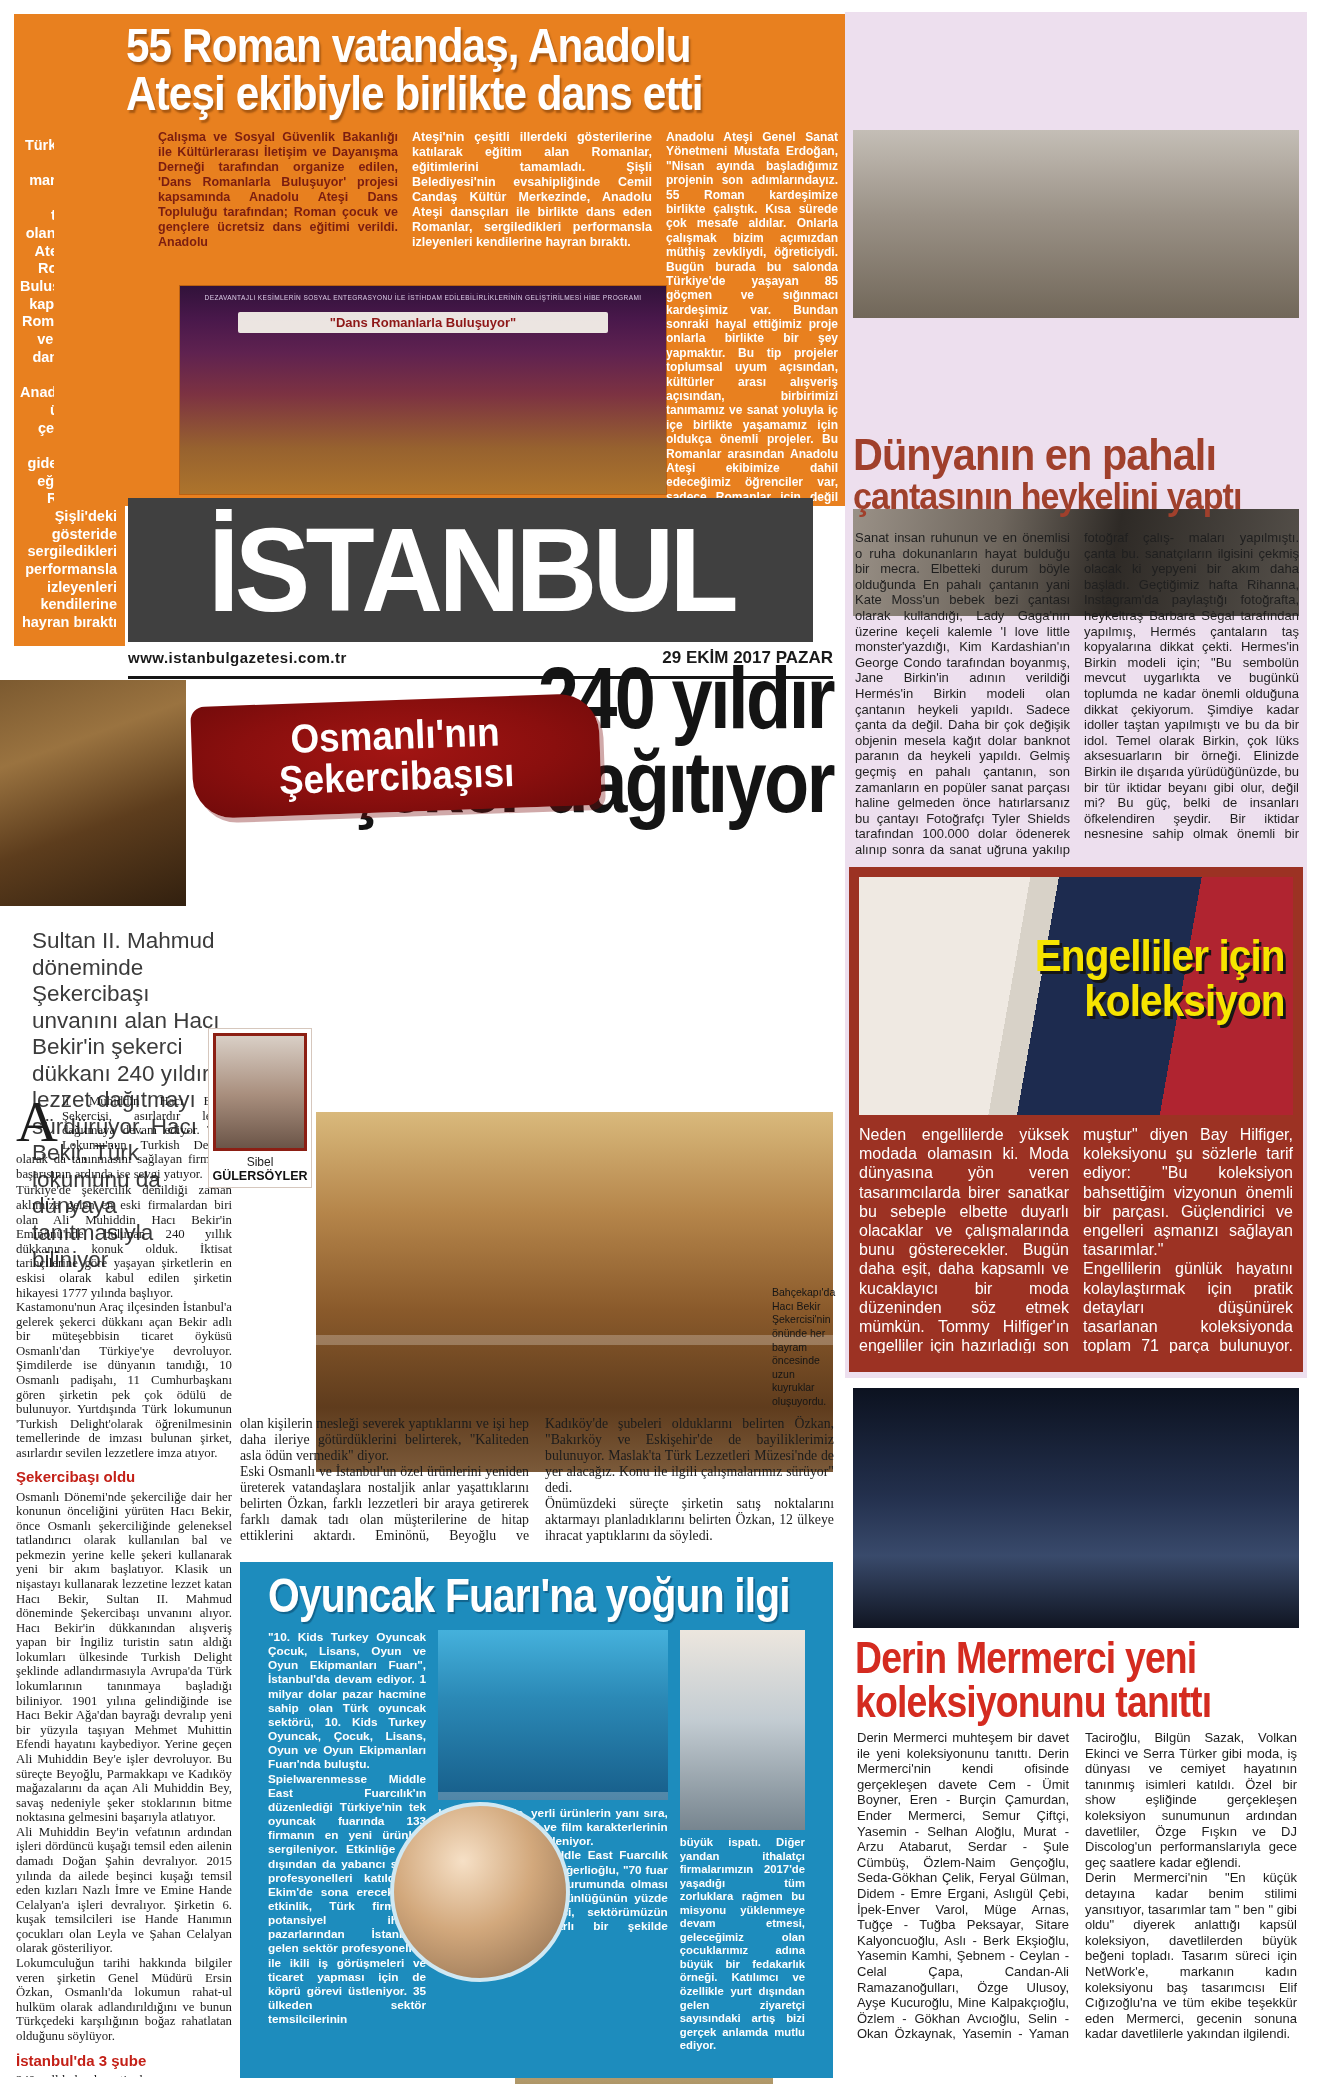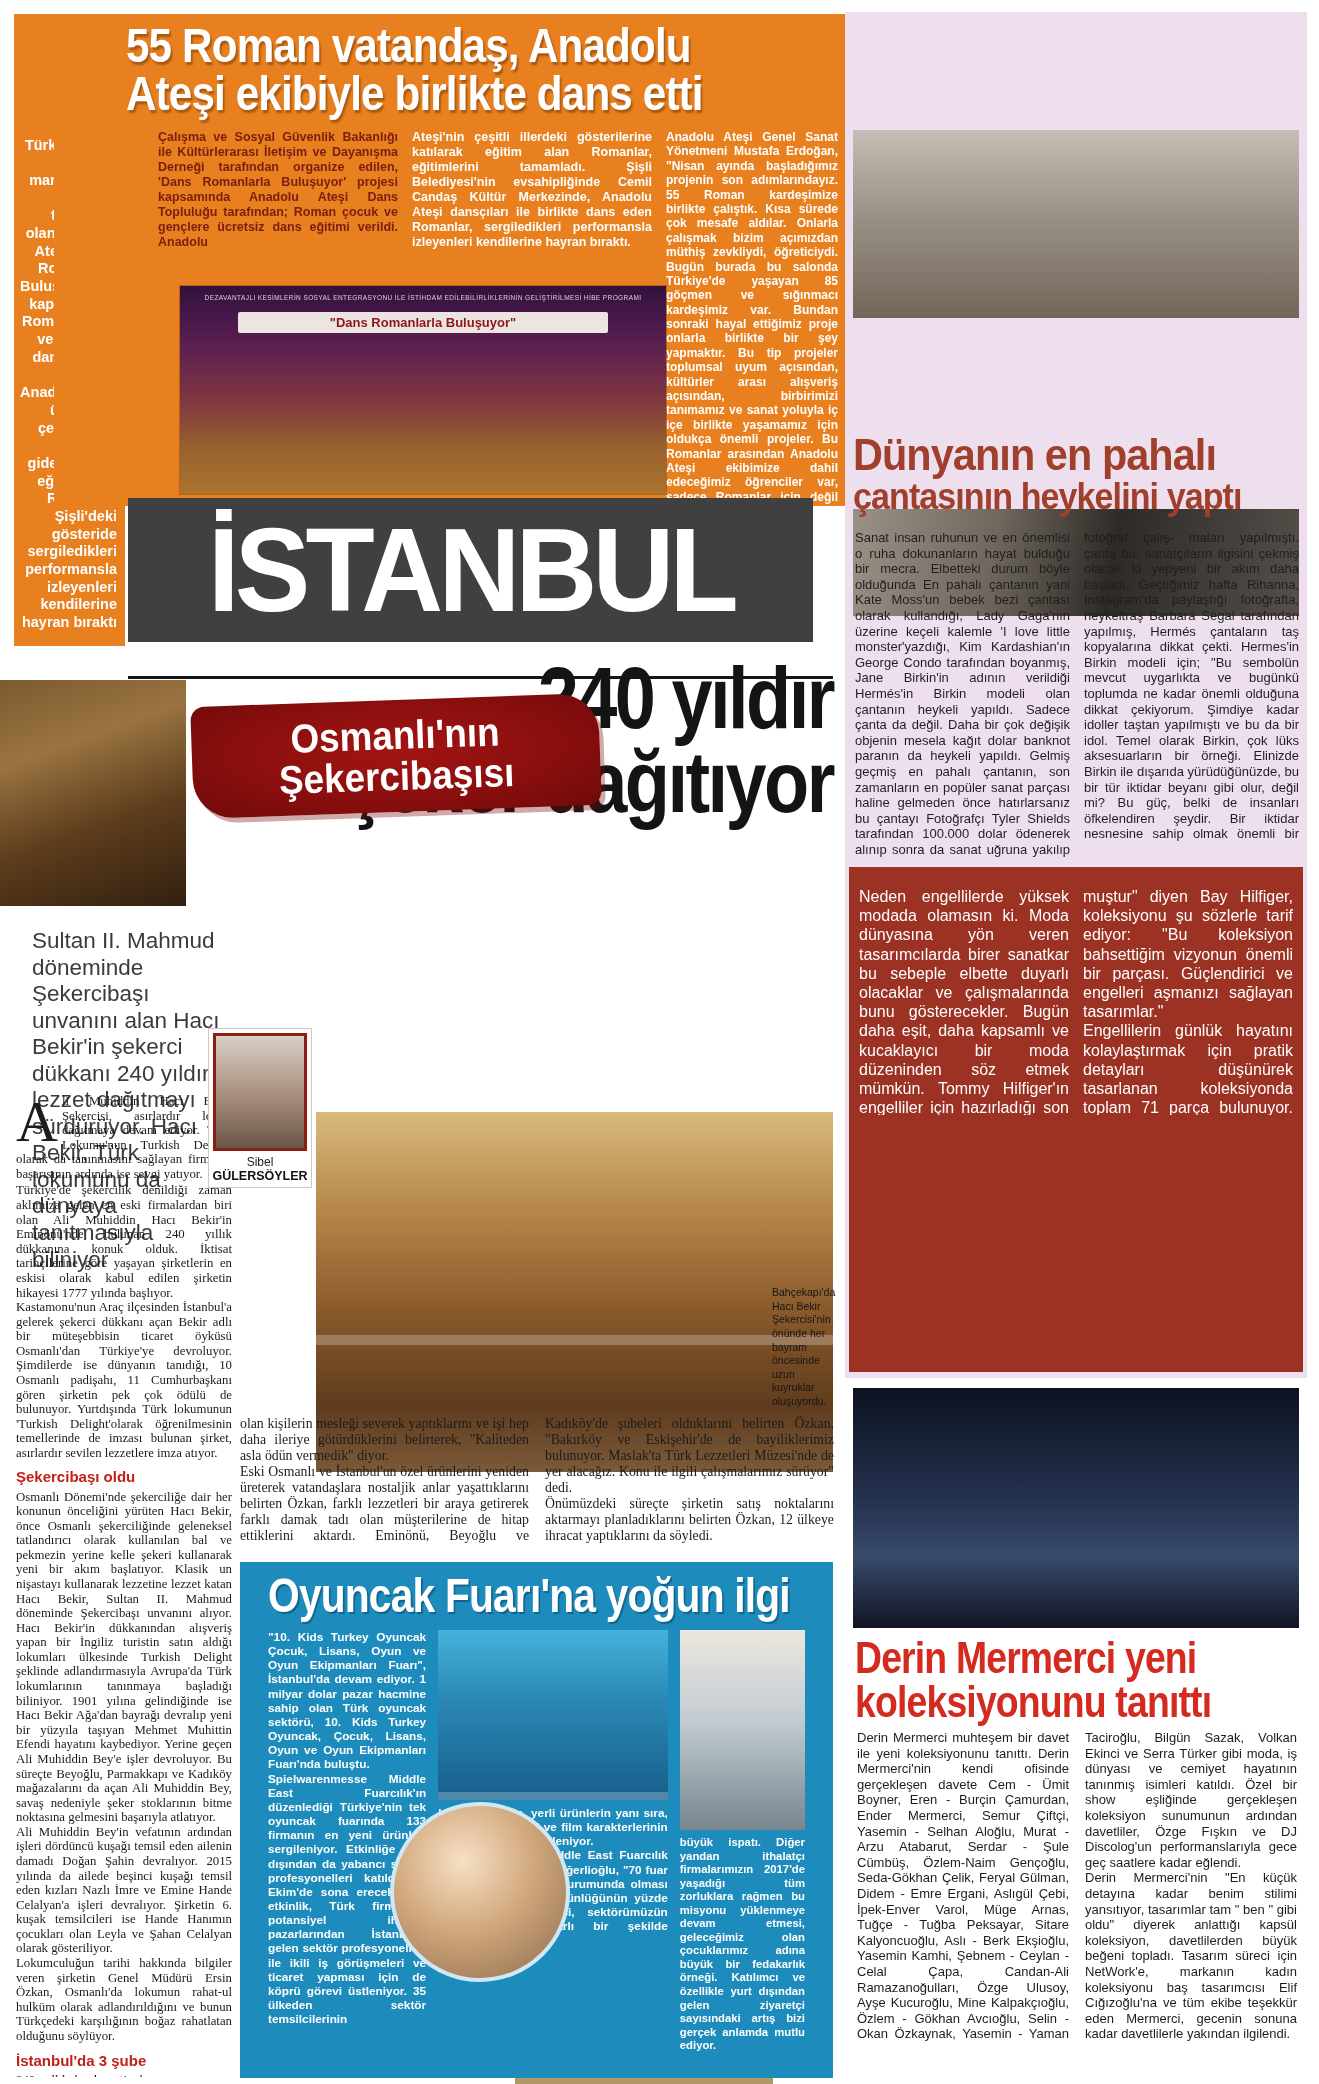--- a/index.html
+++ b/index.html
@@ -156,20 +156,24 @@
     </div>
     <figure class="dancers ph" style="margin:0;">
       <div class="kicker6">DEZAVANTAJLI KESİMLERİN SOSYAL ENTEGRASYONU İLE İSTİHDAM EDİLEBİLİRLİKLERİNİN GELİŞTİRİLMESİ HİBE PROGRAMI</div>
       <div class="banner">"Dans Romanlarla Buluşuyor"</div>
     </figure>
   </section>
 
   <section class="abs masthead">
     <h1>İSTANBUL</h1>
   </section>
+  <div class="abs mast-info">
+    <span class="mast-url">www.istanbulgazetesi.com.tr</span>
+    <span class="mast-date">29 EKİM 2017 PAZAR</span>
+  </div>
   <div class="abs mast-rule"></div>
 
   <figure class="abs painting ph" style="margin:0;"></figure>
 
   <div class="abs kicker-badge">
     <div>Osmanlı'nın</div>
     <div>Şekercibaşısı</div>
   </div>
 
   <h1 class="abs head240" style="margin:0;">
@@ -239,20 +243,26 @@
       <div class="h1">Dünyanın en pahalı</div>
       <div class="h2">çantasının heykelini yaptı</div>
     </h2>
 
     <div class="abs bag-body">
       <span>Sanat insan ruhunun ve en önemlisi o ruha dokunanların hayat bulduğu bir mecra. Elbetteki durum böyle olduğunda En pahalı çantanın yani Kate Moss'un bebek bezi çantası olarak kullandığı, Lady Gaga'nın üzerine keçeli kalemle 'I love little monster'yazdığı, Kim Kardashian'ın George Condo tarafından boyanmış, Jane Birkin'in adının verildiği Hermés'in Birkin modeli olan çantanın heykeli yapıldı. Sadece çanta da değil. Daha bir çok değişik objenin mesela kağıt dolar banknot paranın da heykeli yapıldı. Gelmiş geçmiş en pahalı çantanın, son zamanların en popüler sanat parçası haline gelmeden önce hatırlarsanız bu çantayı Fotoğrafçı Tyler Shields tarafından 100.000 dolar ödenerek alınıp sonra da sanat uğruna yakılıp fotoğraf çalış-</span>
       <span>maları yapılmıştı. çanta bu. sanatçıların ilgisini çekmiş olacak ki yepyeni bir akım daha başladı. Geçtiğimiz hafta Rihanna, Instagram'da paylaştığı fotoğrafta, heykeltraş Barbara Sègal tarafından yapılmış, Hermés çantaların taş kopyalarına dikkat çekti. Hermes'in Birkin modeli için; "Bu sembolün mevcut uygarlıkta ve bugünkü toplumda ne kadar önemli olduğuna dikkat çekiyorum. Şimdiye kadar idoller taştan yapılmıştı ve bu da bir idol. Temel olarak Birkin, çok lüks aksesuarların bir örneği. Elinizde Birkin ile dışarıda yürüdüğünüzde, bu bir tür iktidar beyanı gibi olur, değil mi? Bu güç,  belki de insanları öfkelendiren şeydir. Bir iktidar nesnesine sahip olmak önemli bir şeydir; onu dönüştürmek ise bambaşka bir şey" dedi.</span>
     </div>
 
     <div class="abs eng-box">
+      <figure class="eng-photo ph" style="margin:0;">
+        <div class="eng-head">
+          <div>Engelliler için</div>
+          <div>koleksiyon</div>
+        </div>
+      </figure>
       <div class="eng-cols">
         <div class="eng-col pre">Neden engellilerde yüksek modada olamasın ki. Moda dünyasına yön veren tasarımcılarda birer sanatkar bu sebeple elbette duyarlı olacaklar ve çalışmalarında bunu gösterecekler. Bugün daha eşit, daha kapsamlı ve kucaklayıcı bir moda düzeninden söz etmek mümkün. Tommy Hilfiger'ın engelliler için hazırladığı son koleksiyon, bu olumlu değişimin en anlamlı örneği.
 "Demoktratikleşme ve dahil edilebilirlik her zaman markamın DNA'sını oluştur-</div>
         <div class="eng-col pre">muştur" diyen Bay Hilfiger, koleksiyonu şu sözlerle tarif ediyor: "Bu koleksiyon bahsettiğim vizyonun önemli bir parçası. Güçlendirici ve engelleri aşmanızı sağlayan tasarımlar."
 Engellilerin günlük hayatını kolaylaştırmak için pratik detayları düşünürek tasarlanan koleksiyonda toplam 71 parça bulunuyor. 37'si erkek giyim ve 34'ü kadın giyimden oluşan tasarımlar, fermuar ve düğme kullanımından ziyade açıp kapama işlemini manyetik kapatıcılarla kolaylaştırıyor.</div>
       </div>
     </div>
 
     <div class="abs derin-panel">
       <figure class="abs fashion ph" style="margin:0;"></figure>

